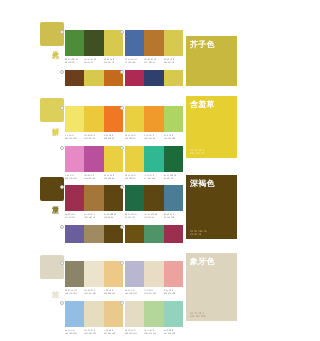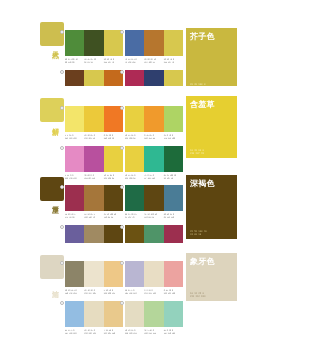--- a/index.html
+++ b/index.html
@@ -161,21 +161,21 @@
           <div class="col">
             <div>90 75 30 20</div>
             <div>28 57 110</div>
           </div>
           <div class="col">
             <div>20 20 82 0</div>
             <div>214 197 68</div>
           </div>
         </div>
       </div>
-      <div class="card" style="left: 186px; top: 22px; height: 64px; background: rgb(201, 184, 63);">
+      <div class="card" style="left: 186px; top: 30px; height: 64px; background: rgb(201, 184, 63);">
         <div class="cname" style="color: rgb(255, 255, 255);">芥子色</div>
         <div class="cvals" style="color: rgb(239, 230, 168);">
           <div>20 20 100 0</div>
           <div>210 192 60</div>
         </div>
       </div>
     </div>
     <div class="band" style="top: 163px; height: 80px;">
       <div class="band-bg" style="background: rgb(255, 255, 255);"></div>
       <div class="mainchip" style="left: 40px; top: 14px; width: 24px; height: 24px; background: rgb(94, 70, 18);"></div>
@@ -461,21 +461,21 @@
           <div class="col">
             <div>32 5 48 0</div>
             <div>180 214 154</div>
           </div>
           <div class="col">
             <div>45 0 30 0</div>
             <div>147 210 189</div>
           </div>
         </div>
       </div>
-      <div class="card" style="left: 186px; top: 10px; height: 48px; background: rgb(221, 212, 189);">
+      <div class="card" style="left: 186px; top: 10px; height: 68px; background: rgb(221, 212, 189);">
         <div class="cname" style="color: rgb(255, 255, 255);">象牙色</div>
         <div class="cvals" style="color: rgb(160, 146, 116);">
           <div>10 12 25 0</div>
           <div>221 212 189</div>
         </div>
       </div>
     </div>
   </div>
 
 </body></html>

